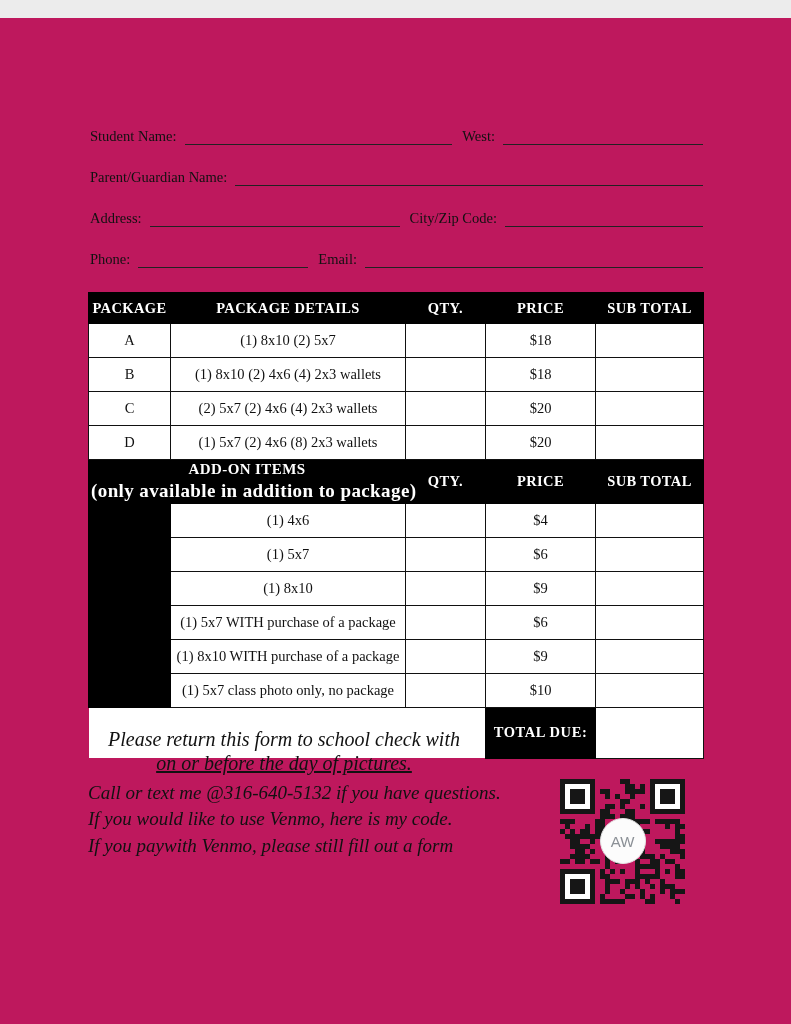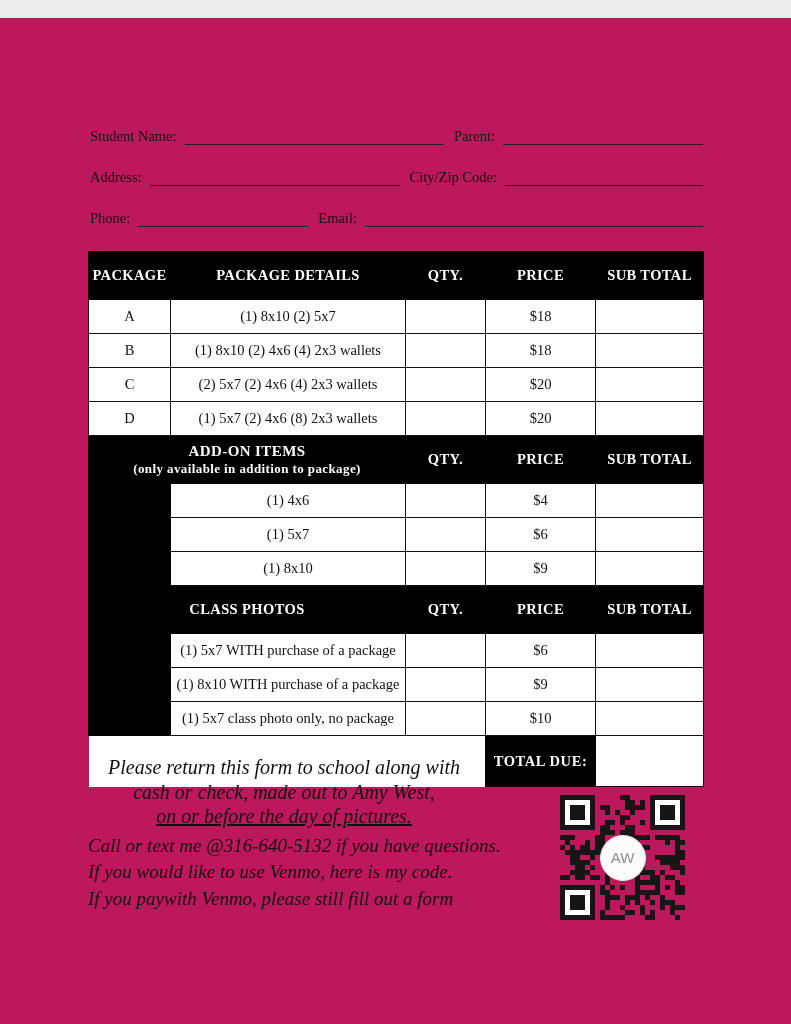--- a/index.html
+++ b/index.html
@@ -19,55 +19,59 @@
   .w170 { width:170px; }
 
   
   .order-table { border-collapse:collapse; table-layout:fixed; width:615px; margin:10px 0 0 88px; }
   .order-table col.c1 { width:82px; }
   .order-table col.c2 { width:235px; }
   .order-table col.c3 { width:80px; }
   .order-table col.c4 { width:110px; }
   .order-table col.c5 { width:108px; }
   .order-table td { border:1.5px solid #111; text-align:center; vertical-align:middle; font-size:14.5px; padding:0 2px; }
-  .hdr { background:#000; color:#fff; font-weight:bold; border-color:#000 !important; font-size:15px; letter-spacing:.4px; height:48px; }
+  .hdr { background:#000; color:#fff; font-weight:bold; border-color:#000 !important; font-size:15px; letter-spacing:.4px; height:31px; }
   .cell { height:34px; background:#fff; }
   .letter { font-size:15px; }
   .black-cell { background:#000; border-color:#000 !important; }
   .addon-title-cell { height:42px; padding-left:55px; line-height:1.25; }
   .addon-t1 { font-size:15px; white-space:nowrap; }
-  .addon-t2 { font-size:13px; white-space:nowrap; }
+  .addon-t2 { font-size:19px; white-space:nowrap; }
   .class-title-cell { padding-left:55px; }
   .no-border { border:none !important; background:#fff; }
   .total-label { height:51px; font-size:13px; letter-spacing:.6px; }
 
   
   .bottom { position:relative; margin:-32px 0 0 88px; height:230px; }
   .return-note { width:392px; text-align:center; font-style:italic; font-size:20px; line-height:24.5px; }
   .ul { text-decoration:underline; }
   .contact-note { margin-top:4px; font-style:italic; font-size:19px; line-height:26.5px; width:490px; }
 
   
-  .qr { position:absolute; left:472px; top:40px; width:125px; height:125px; }
+  .qr { position:absolute; left:472px; top:52px; width:125px; height:125px; }
   .qr-pattern { position:absolute; inset:0; }
   .qr-center { position:absolute; width:46px; height:46px; border-radius:50%; background:#fcfcfc; border:1px solid #e4e4e4;
                top:50%; left:50%; transform:translate(-50%,-50%); display:flex; align-items:center; justify-content:center;
                color:#8b9096; font-family:"Liberation Sans","DejaVu Sans",sans-serif; font-size:15px; font-style:normal; }
 </style>
 </head>
 <body>
 
 <div class="page">
 
   <div class="fields">
     <div class="frow">
       <span class="flabel">Student Name:</span>
       <span class="fline grow"></span>
-      <span class="flabel gap">Parent:</span>
+      <span class="flabel gap">West:</span>
       <span class="fline w200"></span>
+    </div>
+    <div class="frow">
+      <span class="flabel">Parent/Guardian Name:</span>
+      <span class="fline grow"></span>
     </div>
     <div class="frow">
       <span class="flabel">Address:</span>
       <span class="fline w250"></span>
       <span class="flabel gap">City/Zip Code:</span>
       <span class="fline grow"></span>
     </div>
     <div class="frow">
       <span class="flabel">Phone:</span>
       <span class="fline w170"></span>
@@ -148,26 +152,20 @@
       <td class="cell"></td>
     </tr>
     <tr>
       <td class="black-cell"></td>
       <td class="cell">(1) 8x10</td>
       <td class="cell"></td>
       <td class="cell">$9</td>
       <td class="cell"></td>
     </tr>
 
-    <tr>
-      <td colspan="2" class="hdr class-title-cell">CLASS PHOTOS</td>
-      <td class="hdr">QTY.</td>
-      <td class="hdr">PRICE</td>
-      <td class="hdr">SUB TOTAL</td>
-    </tr>
 
     <tr>
       <td class="black-cell"></td>
       <td class="cell">(1) 5x7 WITH purchase of a package</td>
       <td class="cell"></td>
       <td class="cell">$6</td>
       <td class="cell"></td>
     </tr>
     <tr>
       <td class="black-cell"></td>
@@ -187,22 +185,21 @@
     <tr>
       <td colspan="3" class="no-border"></td>
       <td class="hdr total-label">TOTAL DUE:</td>
       <td class="cell"></td>
     </tr>
   </tbody>
     </table>
 
   <div class="bottom">
     <div class="return-note">
-      <div>Please return this form to school along with</div>
-      <div>cash or check, made out to Amy West,</div>
+      <div>Please return this form to school check with</div>
       <div><span class="ul">on or before the day of pictures.</span></div>
     </div>
     <div class="contact-note">
       <div>Call or text me @316-640-5132 if you have questions.</div>
       <div>If you would like to use Venmo, here is my code.</div>
       <div>If you paywith Venmo, please still fill out a form</div>
     </div>
     <div class="qr">
       <div class="qr-pattern"><svg width="125" height="125" viewBox="0 0 125 125" xmlns="http://www.w3.org/2000/svg">
             <rect x="60" y="0" width="5" height="5" fill="#161616"></rect>

